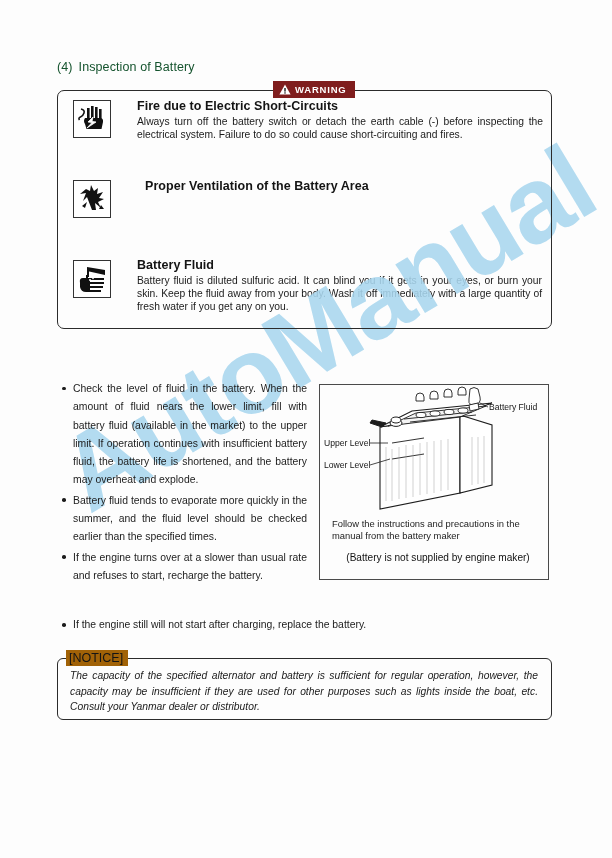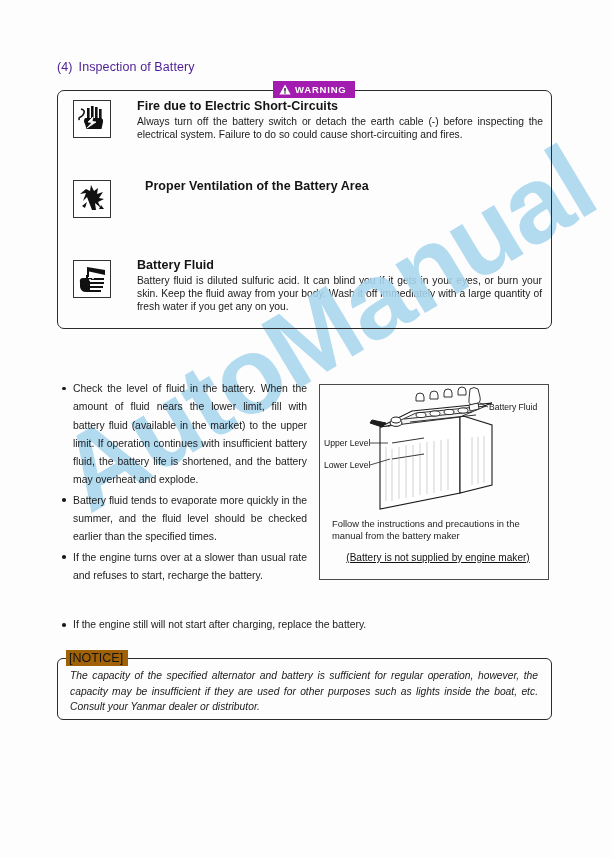--- a/index.html
+++ b/index.html
@@ -43,21 +43,21 @@
     opacity: 0.88;
     white-space: nowrap;
   }
 
   
   #section-title {
     position: absolute;
     left: 57px;
     top: 60px;
     font-size: 12.5px;
-    color: #4c1d95;
+    color: #14532d;
     letter-spacing: 0.1px;
     z-index: 10;
   }
   #section-title .num { margin-right: 6px; }
 
   
   #warning-box {
     position: absolute;
     left: 57px;
     top: 90px;
@@ -66,21 +66,21 @@
     border: 1.6px solid #2b2b2b;
     border-radius: 7px;
     background: transparent;
     z-index: 10;
     box-sizing: border-box;
   }
   #warning-badge {
     position: absolute;
     left: 273px;
     top: 81px;
-    background: #a21caf;
+    background: #7f1d1d;
     color: #ffffff;
     font-size: 9.5px;
     font-weight: bold;
     letter-spacing: 0.8px;
     padding: 2px 8px 2px 6px;
     display: flex;
     align-items: center;
     gap: 4px;
     z-index: 12;
     height: 13px;
@@ -199,21 +199,20 @@
   }
   #figure-note {
     position: absolute;
     left: 12px;
     top: 167px;
     width: 212px;
     font-size: 10.1px;
     line-height: 12px;
     color: #121212;
     text-align: center;
-    text-decoration: underline;
   }
   .fig-label {
     font-size: 8.6px;
     fill: #151515;
     font-family: "Liberation Sans", sans-serif;
   }
 
   
   #notice-box {
     position: absolute;

